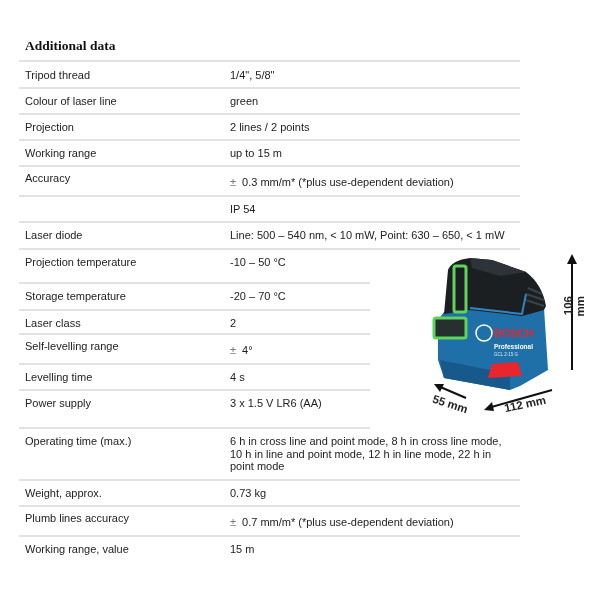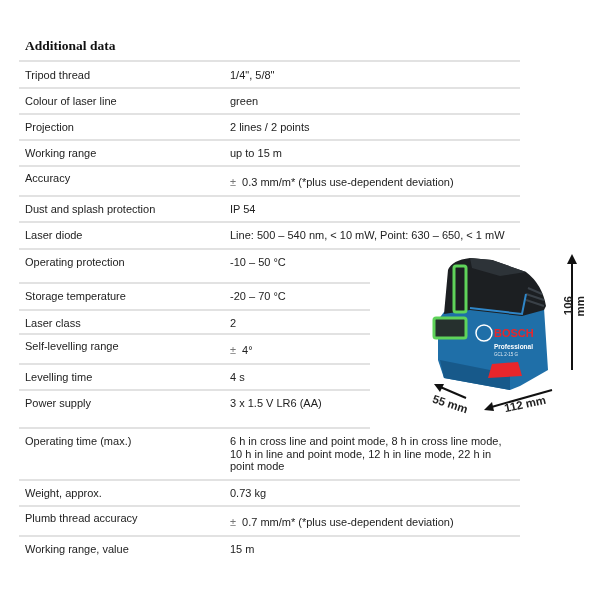--- a/index.html
+++ b/index.html
@@ -35,29 +35,28 @@
     </div>
   <div class="row" style="height:24px">
       <span class="label" style="top:6px">Working range</span>
       <span class="value" style="top:6px">up to 15 m</span>
     </div>
   <div class="row" style="height:28px">
       <span class="label" style="top:5px">Accuracy</span>
       <span class="value" style="top:9px"><span class="pm">±</span><span>0.3 mm/m* (*plus use-dependent deviation)</span></span>
     </div>
   <div class="row" style="height:24px">
-      <span class="label" style="top:6px">Dust and splash protection</span>
       <span class="value" style="top:6px">IP 54</span>
     </div>
   <div class="row" style="height:25px">
       <span class="label" style="top:6px">Laser diode</span>
       <span class="value" style="top:6px; width:300px">Line: 500 – 540 nm, &lt; 10 mW, Point: 630 – 650, &lt; 1 mW</span>
     </div>
   <div class="row" style="height:24px">
-      <span class="label" style="top:6px">Operating protection</span>
+      <span class="label" style="top:6px">Projection temperature</span>
       <span class="value" style="top:6px">-10 – 50 °C</span>
     </div>
   <div class="row narrow-top" style="height:25px; margin-top:10px">
       <span class="label" style="top:6px">Storage temperature</span>
       <span class="value" style="top:6px">-20 – 70 °C</span>
     </div>
   <div class="row narrow-top" style="height:22px; margin-top:2px">
       <span class="label" style="top:6px">Laser class</span>
       <span class="value" style="top:6px">2</span>
     </div>
@@ -75,21 +74,21 @@
     </div>
   <div class="row narrow-top" style="height:50px; margin-top:2px">
       <span class="label" style="top:6px">Operating time (max.)</span>
       <span class="value" style="top:6px">6 h in cross line and point mode, 8 h in cross line mode, 10 h in line and point mode, 12 h in line mode, 22 h in point mode</span>
     </div>
   <div class="row" style="height:24px">
       <span class="label" style="top:6px">Weight, approx.</span>
       <span class="value" style="top:6px">0.73 kg</span>
     </div>
   <div class="row" style="height:28px">
-      <span class="label" style="top:5px">Plumb thread accuracy</span>
+      <span class="label" style="top:5px">Plumb lines accuracy</span>
       <span class="value" style="top:9px"><span class="pm">±</span><span>0.7 mm/m* (*plus use-dependent deviation)</span></span>
     </div>
   <div class="row" style="height:24px">
       <span class="label" style="top:6px">Working range, value</span>
       <span class="value" style="top:6px">15 m</span>
     </div>
 </div>
 
 <div class="product">
   <svg width="174" height="170" viewBox="0 0 174 170">

